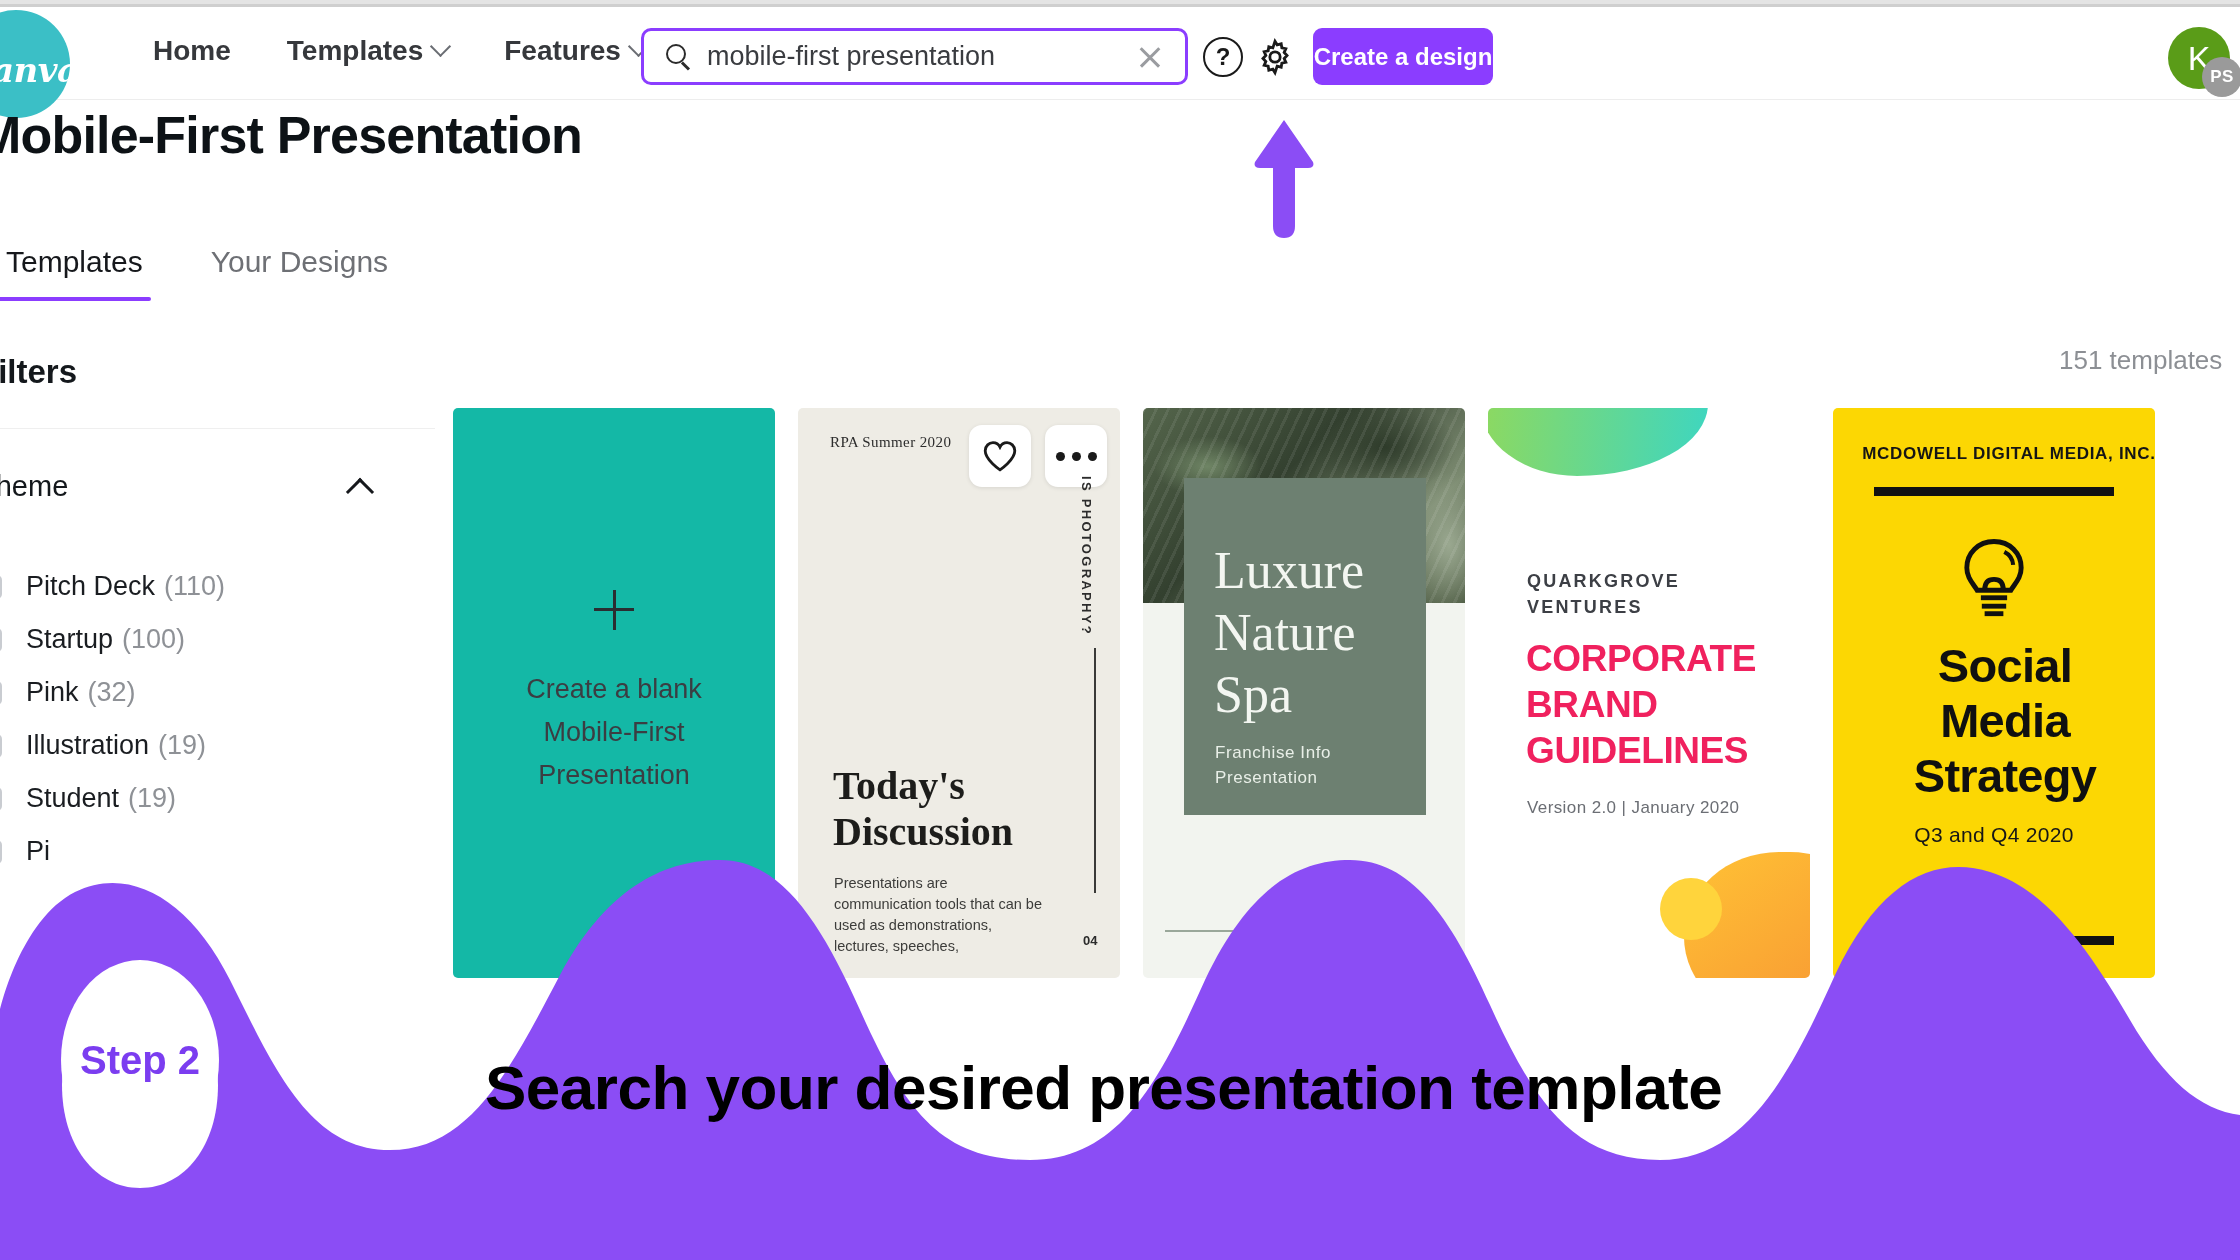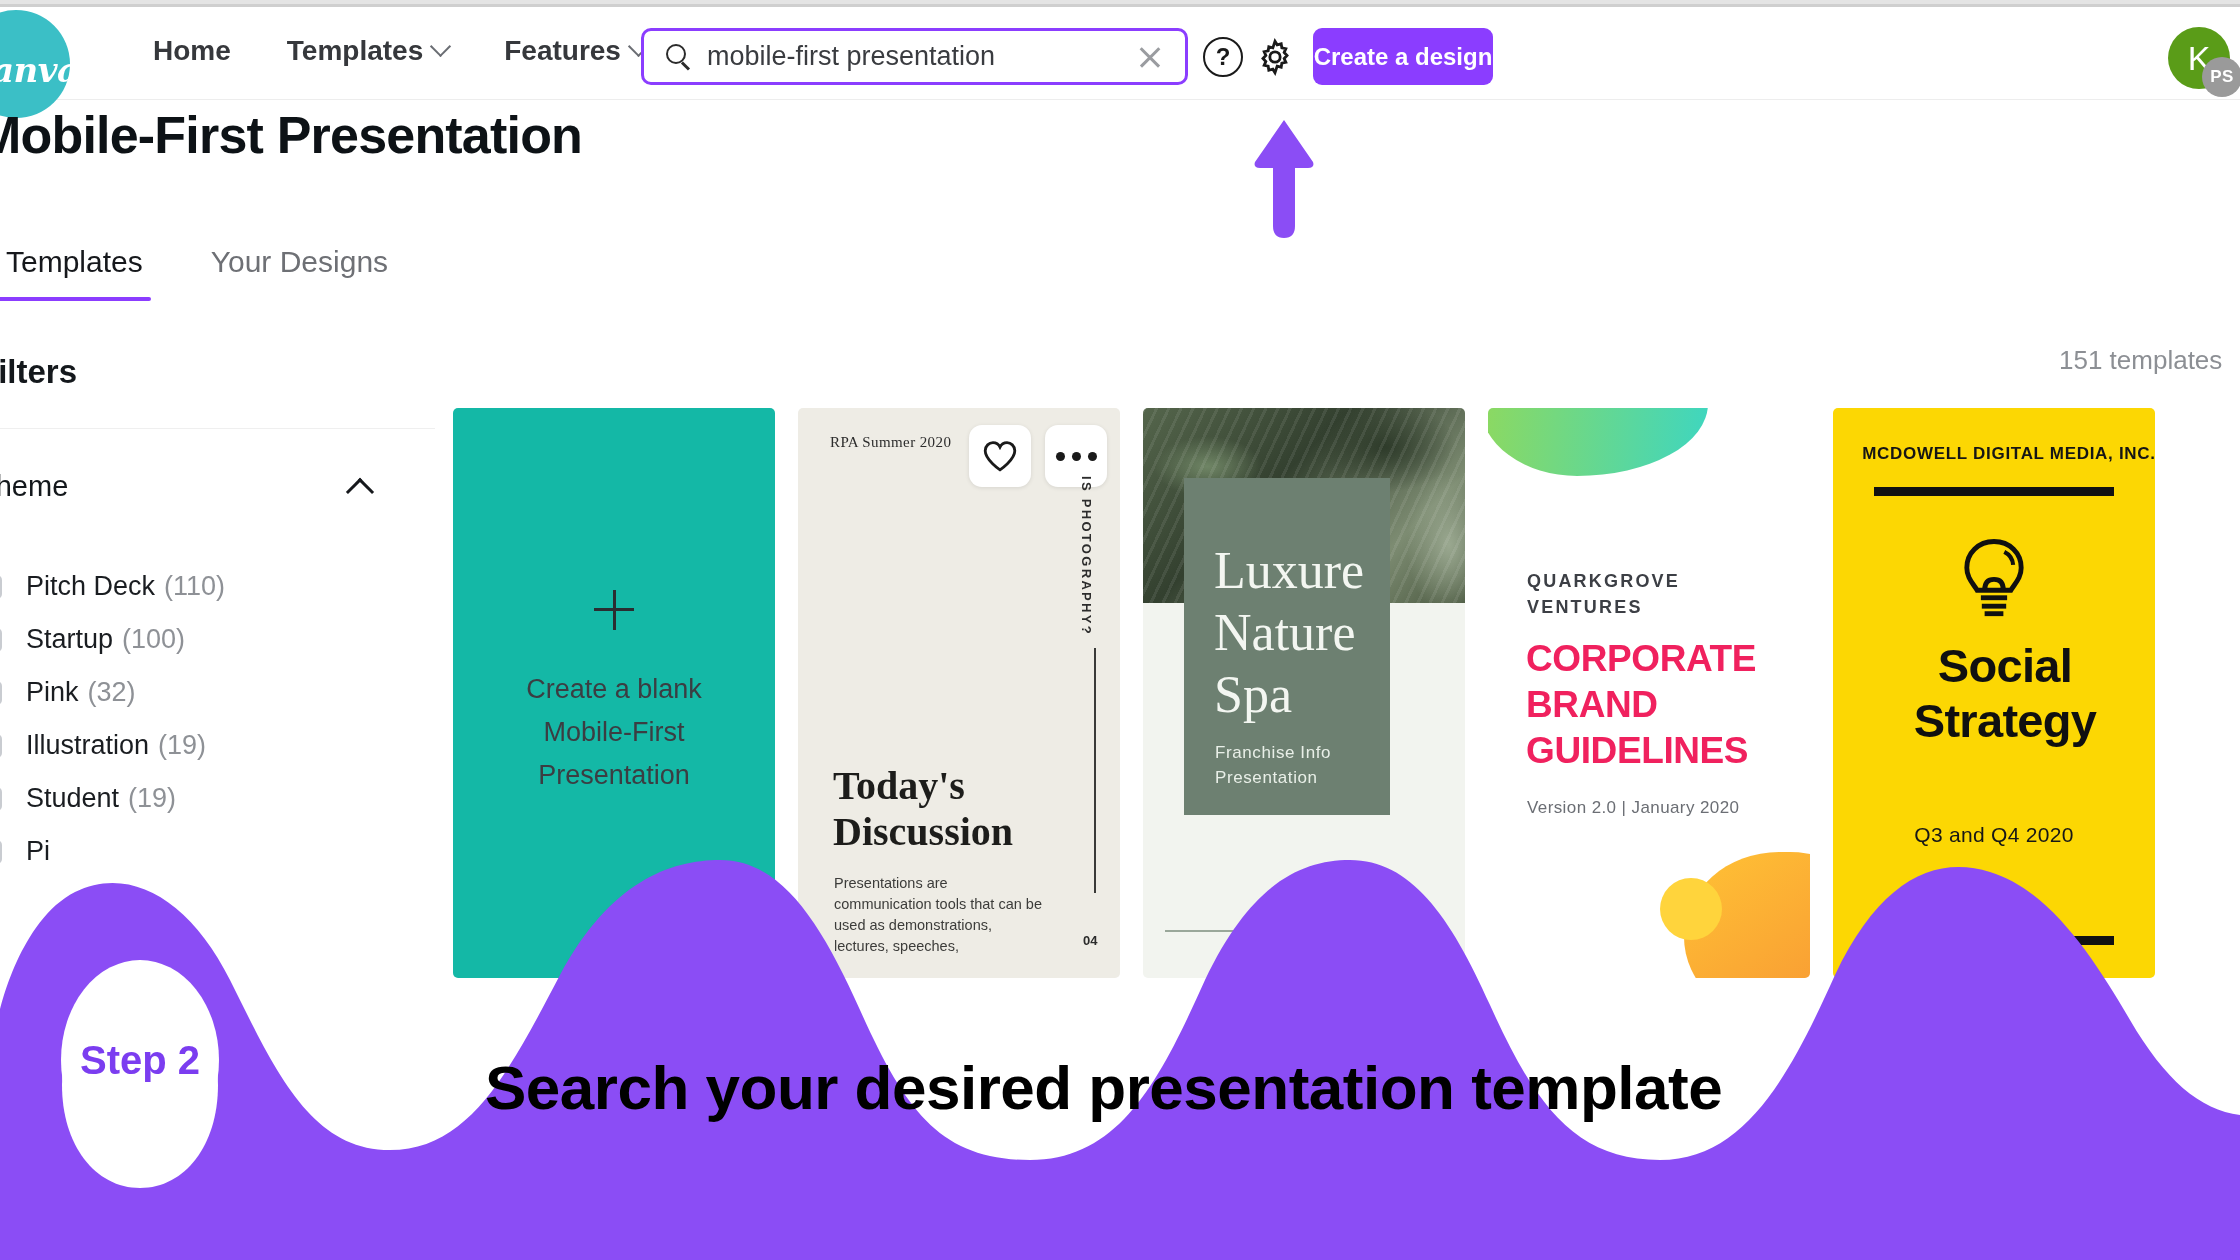--- a/index.html
+++ b/index.html
@@ -130,21 +130,21 @@
   .spa-photo{position:absolute;left:0;top:0;width:322px;height:195px;
       background:
         radial-gradient(ellipse 90px 50px at 20% 30%, #6f8565 0%, transparent 60%),
         radial-gradient(ellipse 110px 70px at 75% 20%, #2e3b2a 0%, transparent 65%),
         radial-gradient(ellipse 70px 120px at 95% 70%, #9aa890 0%, transparent 60%),
         radial-gradient(ellipse 120px 60px at 45% 85%, #4a5a42 0%, transparent 65%),
         linear-gradient(135deg,#55664c 0%, #33402f 40%, #7d8c72 75%, #49573f 100%);
   }
   .spa-leafy{position:absolute;left:0;top:0;width:322px;height:195px;opacity:.45;
       background:repeating-linear-gradient(115deg, rgba(255,255,255,.18) 0 3px, transparent 3px 11px);}
-  .spa-box{position:absolute;left:41px;top:70px;width:206px;height:337px;background:#6d8071;}
+  .spa-box{position:absolute;left:41px;top:70px;width:242px;height:337px;background:#6d8071;}
   .spa-title{position:absolute;left:30px;top:62px;font-family:"Liberation Serif", serif;
              font-size:52px;color:#f3f6f1;line-height:62px;}
   .spa-sub{position:absolute;left:31px;top:262px;font-size:17px;color:#e9efe8;line-height:25px;
            letter-spacing:.6px;}
   .spa-rule{position:absolute;left:22px;top:522px;width:88px;height:1.5px;background:#9aa79a;}
   .spa-date{position:absolute;left:150px;top:512px;font-size:16px;letter-spacing:2.4px;
             color:#6d7a6c;font-weight:500;}
 
   
   .card-quark{background:#ffffff;}
@@ -385,20 +385,21 @@
           <path d="M24 4 C15.5 4 9.5 10.3 9.5 18 C9.5 23.5 12.8 26.3 15 30 L33 30 C35.2 26.3 38.5 23.5 38.5 18 C38.5 10.3 32.5 4 24 4 Z"></path>
           <path d="M19 30 C19 25.8 21 24.2 24 24.2 C27 24.2 29 25.8 29 30"></path>
           <line x1="17" y1="34" x2="31" y2="34"></line>
           <line x1="17.5" y1="38.5" x2="30.5" y2="38.5"></line>
           <path d="M19 42.5 L29 42.5"></path>
           <path d="M29.5 9.5 C32.5 11 34 13.5 34.2 16.5" stroke-width="2.2"></path>
         </svg>
       </div>
       <div class="y-title">
         <div>Social</div>
+        <div>Media</div>
         <div>Strategy</div>
       </div>
       <div class="y-sub">Q3 and Q4 2020</div>
       <div class="y-bar y-bar-bot"></div>
     </div>
 
   </div>
 
   <div class="wave">
     <svg width="2240" height="400" viewBox="0 0 2240 400" preserveAspectRatio="none">

